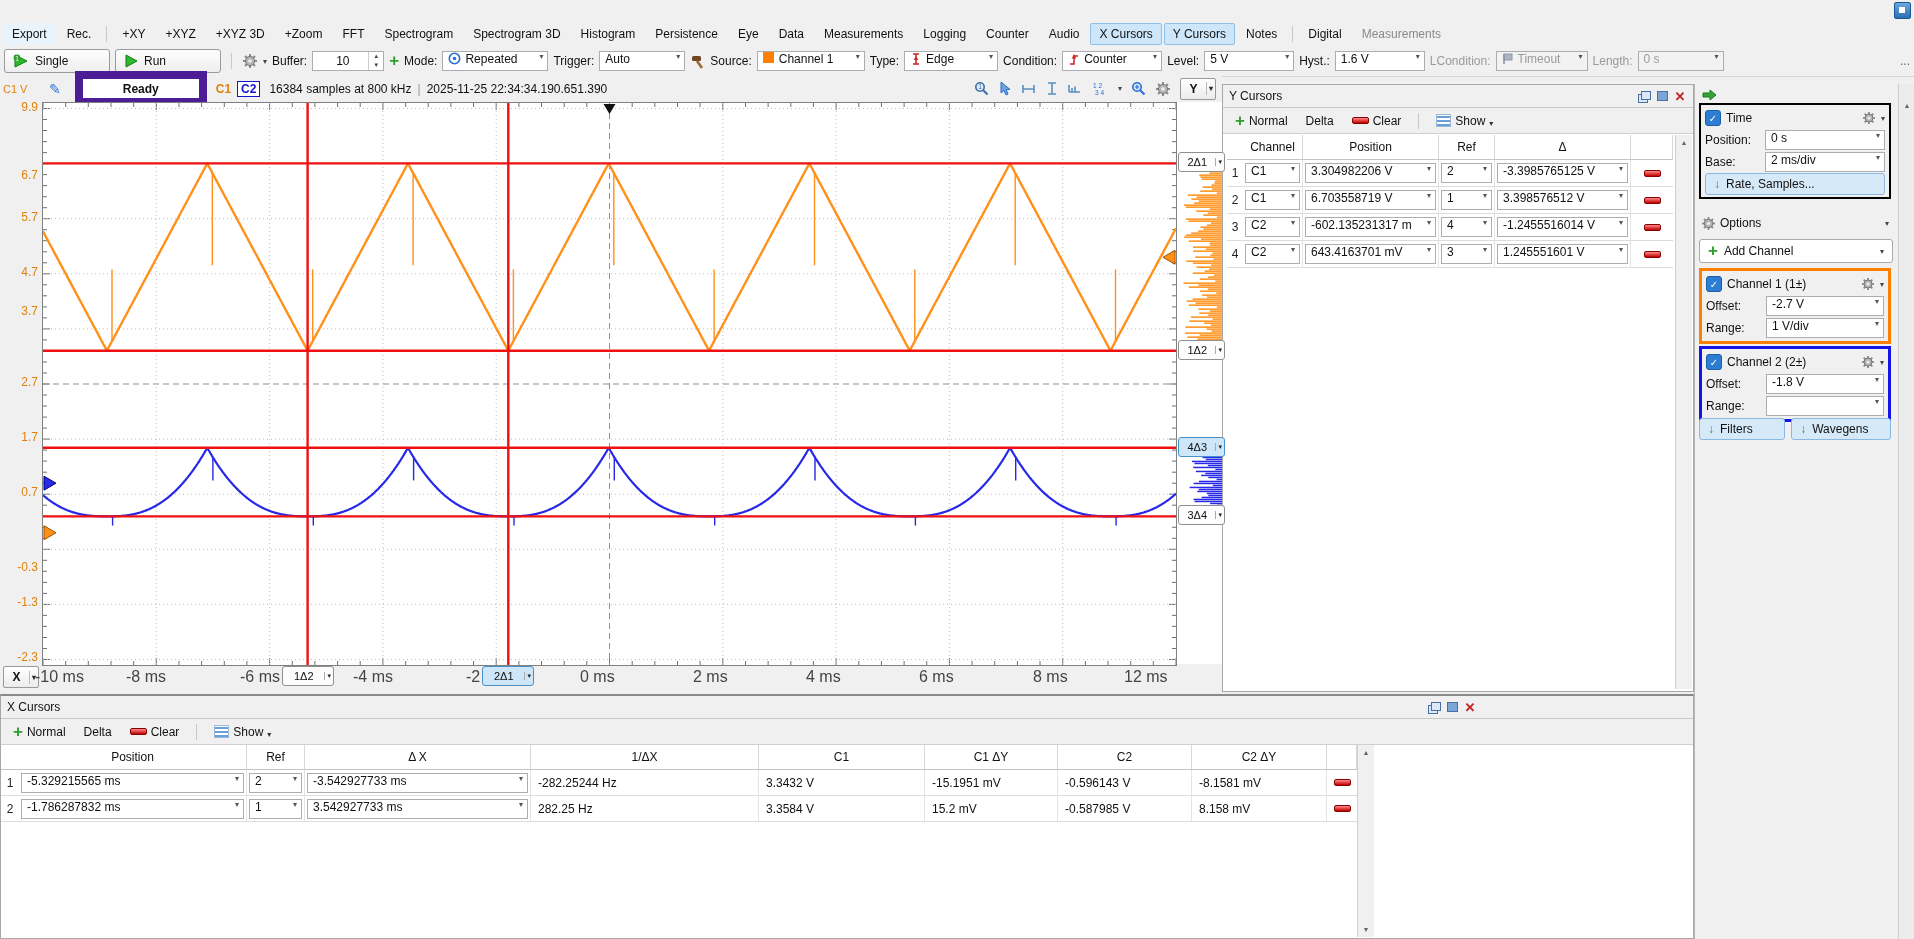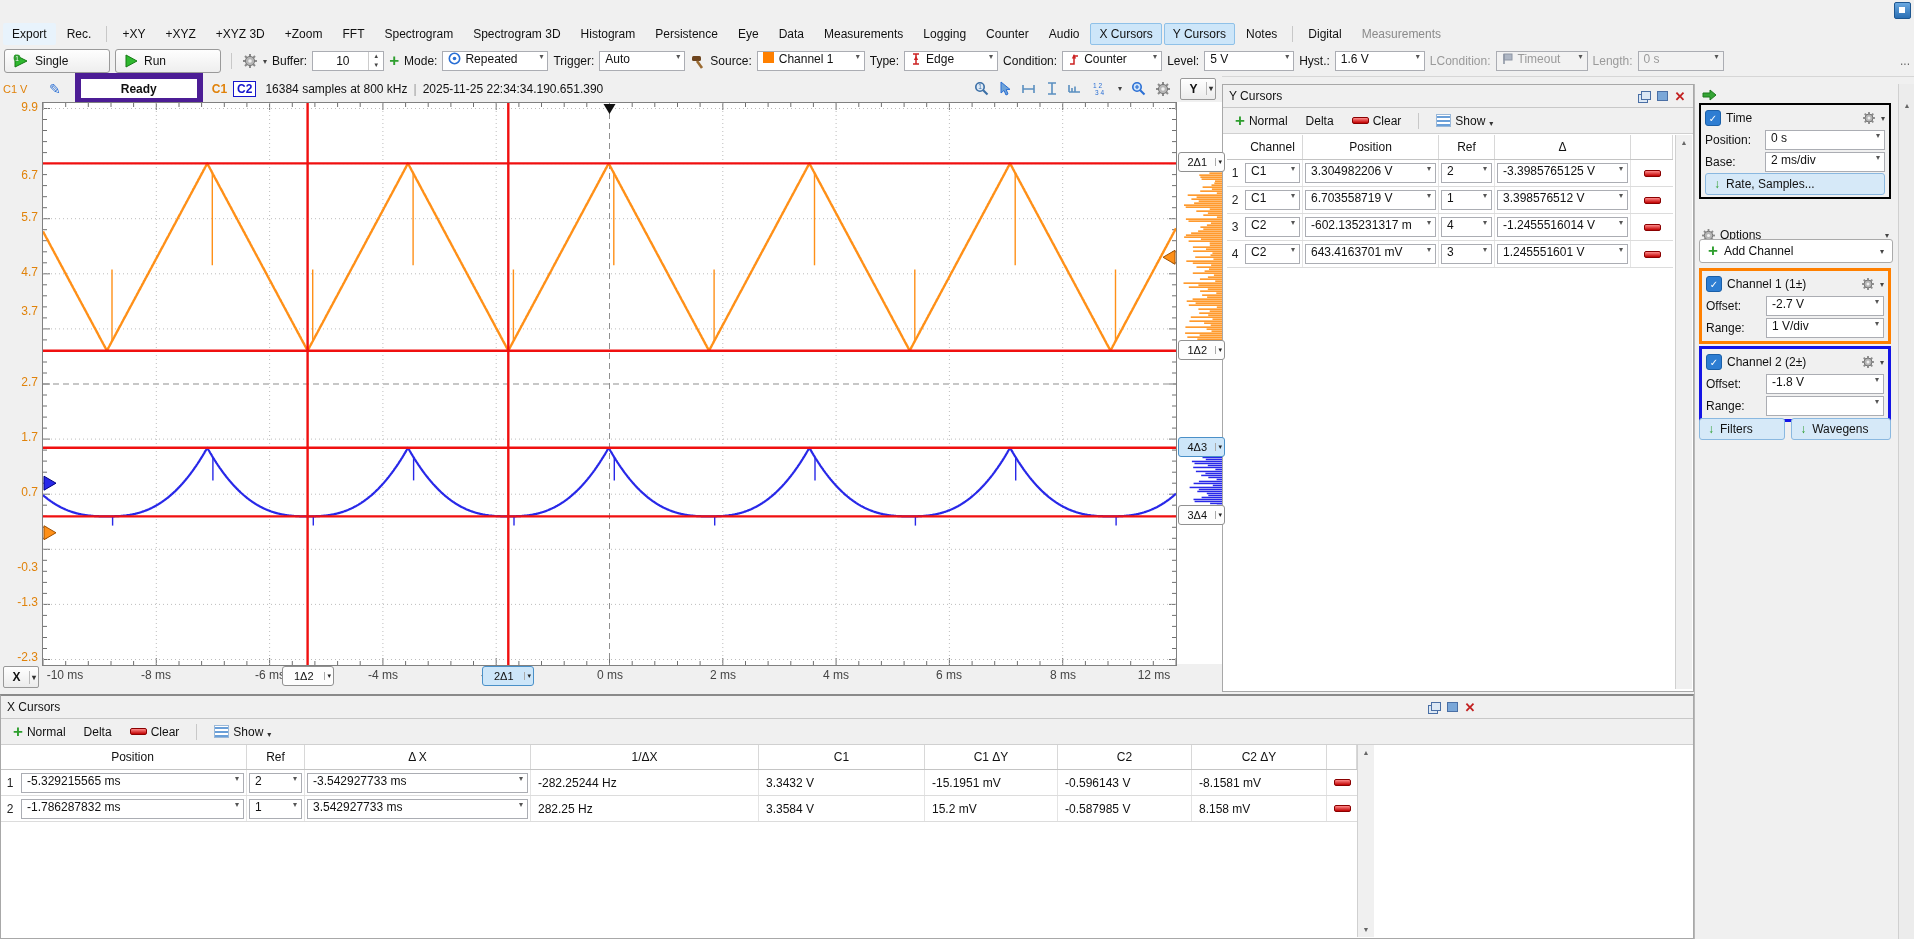--- a/index.html
+++ b/index.html
@@ -26,34 +26,34 @@
   .spin .val{flex:1;padding-left:23px;}
   .spin .arrows{width:14px;border-left:1px solid #ccc;display:flex;flex-direction:column;align-items:center;font-size:6px;color:#444;line-height:9px;}
   .icon{display:inline-flex;align-items:center;justify-content:center;}
   .caret{font-size:8px;color:#444;}
   .plus{color:#2e9e2e;font-weight:bold;font-size:17px;line-height:12px;}
   #ctrl-more{margin-left:auto;color:#666;padding-right:8px;}
   
   #statusbar{position:absolute;left:0;top:76px;width:1222px;height:25px;display:flex;align-items:center;background:#f0f0f0;}
   #axis-unit{width:46px;padding-left:3px;color:#e0820a;font-size:11px;}
   #pen-icon{color:#2a6fd4;font-size:14px;margin-right:14px;transform:rotate(0deg);}
-  #ready-box{width:116px;height:19px;border:6px solid #4c1d95;background:#fff;display:flex;align-items:center;justify-content:center;font-weight:bold;}
+  #ready-box{width:116px;height:19px;border:8px solid #4c1d95;background:#fff;display:flex;align-items:center;justify-content:center;font-weight:bold;}
   #c1-chip{color:#e0820a;font-weight:bold;margin-left:9px;}
   #c2-chip{color:#1414cc;font-weight:bold;border:1px solid #1414cc;padding:0px 3px;margin-left:6px;background:#fff;}
   #samples-text{margin-left:9px;}
   .pipe{color:#999;margin:0 6px;}
   #plot-toolbar{margin-left:auto;display:flex;align-items:center;gap:9px;padding-right:6px;}
   #y-axis-button,#x-axis-button{display:flex;align-items:center;width:34px;height:20px;background:linear-gradient(#fff,#ececec);border:1px solid #999;border-radius:2px;font-weight:bold;}
   #y-axis-button span.l,#x-axis-button span.l{flex:1;text-align:center;}
   #y-axis-button span.c,#x-axis-button span.c{font-size:8px;color:#333;border-left:1px solid #bbb;padding:2px 2px;}
   
   #plot-svg{position:absolute;left:42px;top:102px;background:#fff;border:1px solid #808080;}
   #hist-svg{position:absolute;left:1177px;top:102px;background:#fff;}
   .ylab{position:absolute;width:38px;text-align:right;color:#e0820a;font-size:12px;}
-  .xlab{position:absolute;top:668px;width:60px;text-align:center;color:#444;font-size:12px;}
+  .xlab{position:absolute;top:668px;width:60px;text-align:left;color:#444;font-size:16px;}
   .yhandle{position:absolute;left:1178px;width:47px;height:20px;display:flex;align-items:center;background:#fdfdfd;border:1px solid #909090;border-radius:3px;font-size:11px;box-sizing:border-box;z-index:5;}
   .yhandle span.l{flex:1;text-align:center;}
   .yhandle span.c{font-size:7px;border-left:1px solid #aaa;padding:0 2px;color:#222;}
   .yhandle.sel{background:#cde6f9;border-color:#4a90c8;}
   .xtag{position:absolute;top:666px;width:52px;height:20px;display:flex;align-items:center;background:#fdfdfd;border:1px solid #909090;border-radius:3px;font-size:11px;box-sizing:border-box;z-index:5;}
   .xtag span.l{flex:1;text-align:center;}
   .xtag span.c{font-size:7px;border-left:1px solid #aaa;padding:0 2px;color:#222;}
   .xtag.sel{background:#cde6f9;border-color:#4a90c8;}
   #x-axis-button{position:absolute;left:3px;top:666px;}
   
@@ -926,21 +926,21 @@
           </div>
       </div>
       <div class="srow">
         <div class="bluebtn" style="flex:1">
           <span class="greendown">↓</span>
           <span>Rate, Samples...</span>
         </div>
       </div>
     </div>
 
-    <div class="srow" style="position:absolute;left:6px;top:140px;width:188px">
+    <div class="srow" style="position:absolute;left:6px;top:128px;width:188px">
       <span class="icon">
           <svg width="15" height="15">
             <g stroke="#8a8a8a" stroke-width="1.8">
               <line x1="7.5" y1="1" x2="7.5" y2="14"></line>
               <line x1="1" y1="7.5" x2="14" y2="7.5"></line>
               <line x1="3" y1="3" x2="12" y2="12"></line>
               <line x1="12" y1="3" x2="3" y2="12"></line>
             </g>
             <circle cx="7.5" cy="7.5" r="4.2" fill="#b5b5b5" stroke="#777"></circle>
             <circle cx="7.5" cy="7.5" r="1.6" fill="#f0f0f0"></circle>

